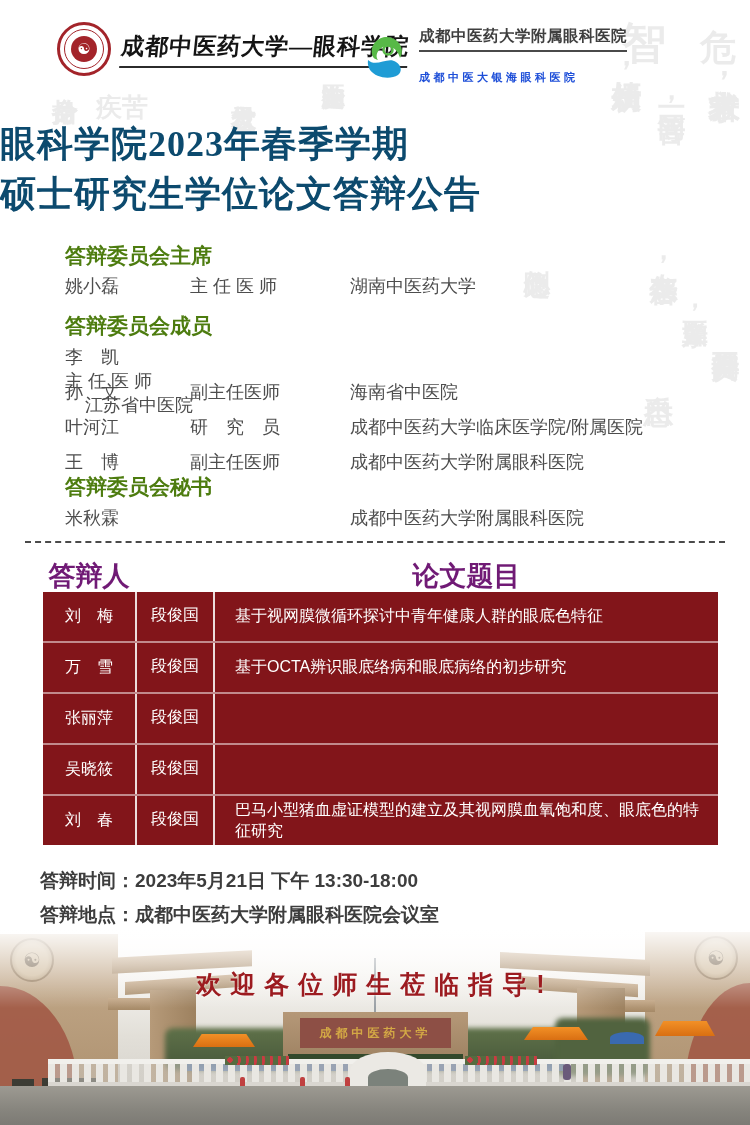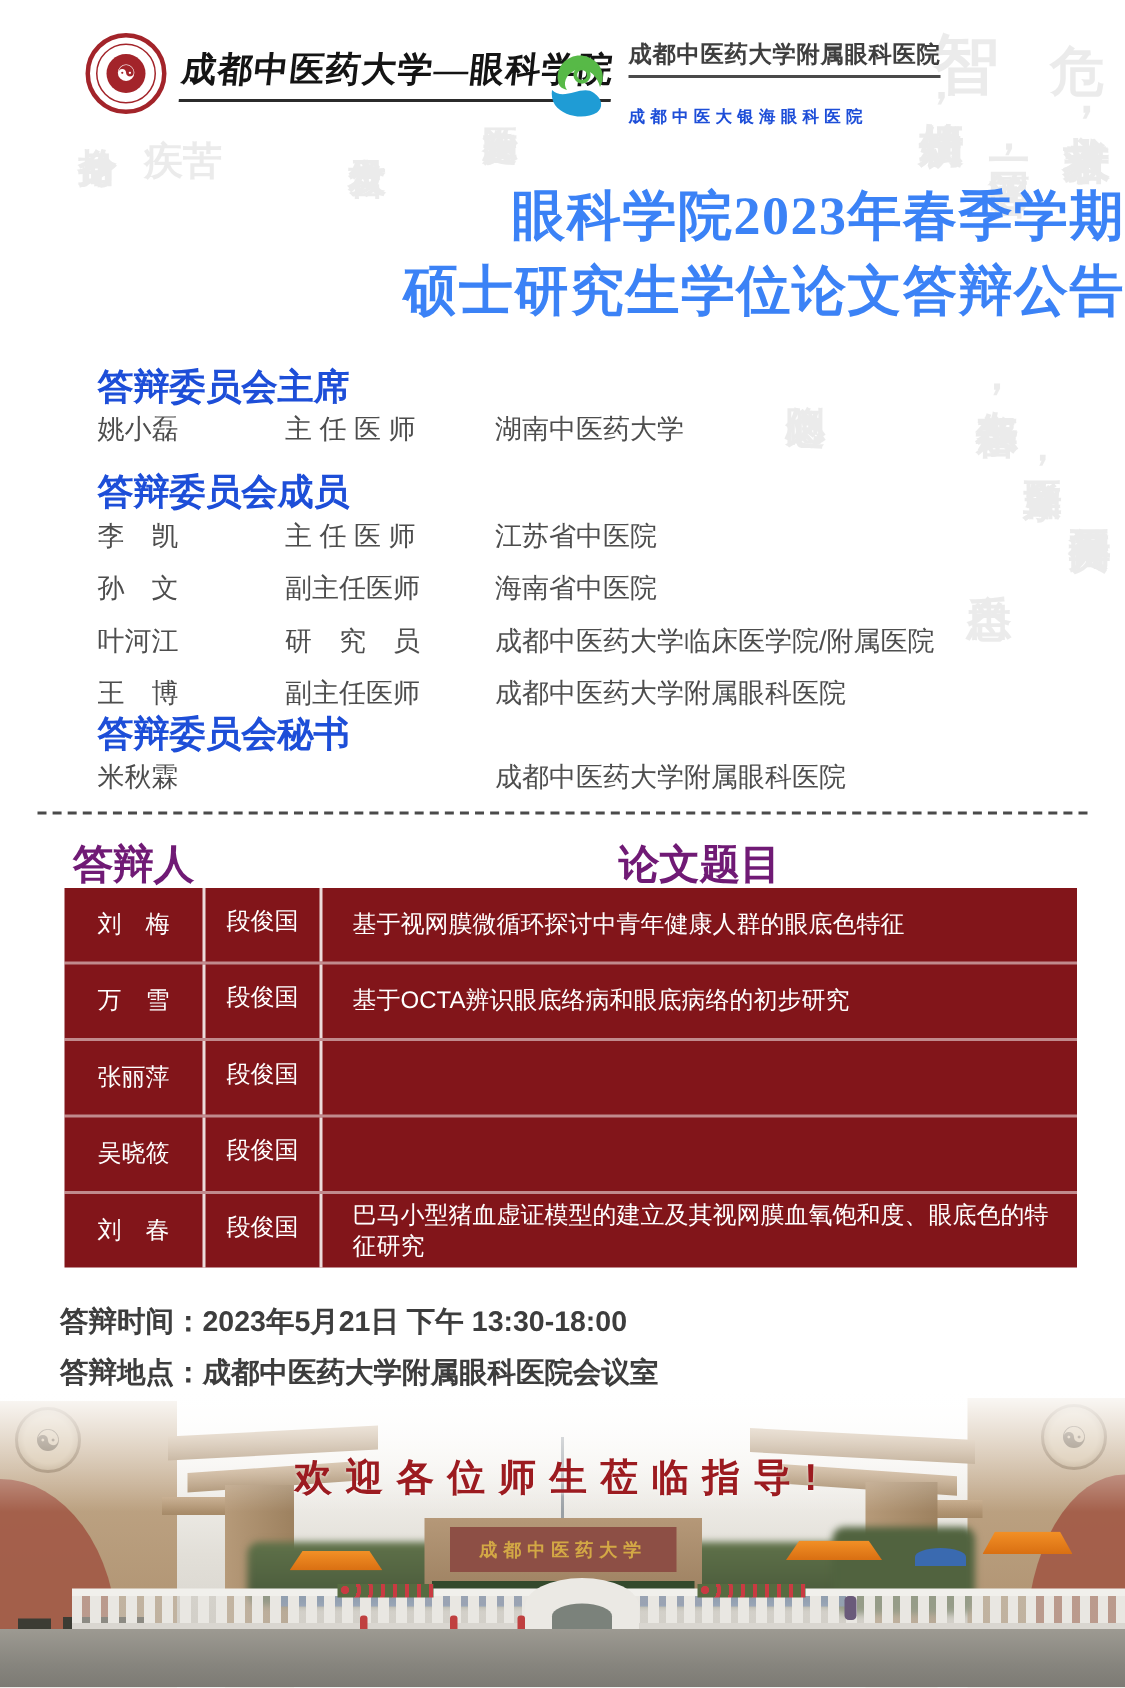--- a/index.html
+++ b/index.html
@@ -20,29 +20,29 @@
         display:flex;align-items:center;justify-content:center;font-family:"Liberation Serif",serif;}
   .brush-text{font-family:"Liberation Serif",serif;font-weight:900;font-size:23px;color:#141414;
         transform:skewX(-6deg);border-bottom:2px solid #2b2b2b;padding-bottom:4px;letter-spacing:1px;}
   .logo-right{position:absolute;left:362px;top:26px;display:flex;align-items:center;gap:9px;z-index:2;}
   .swirl{width:48px;height:48px;position:relative;}
   .hosp-lines{display:flex;flex-direction:column;}
   .hosp-line1{font-size:15.5px;font-weight:700;color:#3f3f3f;letter-spacing:0.5px;
         border-bottom:2px solid #4a4a4a;padding-bottom:3px;}
   .hosp-line2{font-size:11px;font-weight:700;color:#1d4ed8;letter-spacing:3.5px;padding-top:3px;margin-top:15px;}
   
-  .title{position:absolute;top:120px;left:0;width:100%;text-align:right;z-index:2;
-         font-family:"Liberation Serif",serif;font-weight:900;color:#3b82f6;font-size:36px;
+  .title{position:absolute;top:120px;left:0;width:100%;text-align:left;z-index:2;
+         font-family:"Liberation Serif",serif;font-weight:900;color:#0c4a6e;font-size:36px;
          line-height:1.38;letter-spacing:1px;}
   
-  .sec-head{position:absolute;left:65px;font-size:24px;font-weight:700;color:#1d4ed8;z-index:2;}
+  .sec-head{position:absolute;left:65px;font-size:21px;font-weight:700;color:#4d7c0f;z-index:2;}
   .mrow{position:absolute;left:65px;width:620px;display:flex;font-size:18px;color:#4d4d4d;z-index:2;}
   .mname{width:125px;}
   .mtitle{width:140px;}
-  .morg{flex:1;}
+  .morg{flex:1;margin-left:20px;}
   
   .dash{position:absolute;top:541px;left:25px;width:700px;border-top:2.5px dashed #4a4a4a;z-index:2;}
   
   .thead{position:absolute;top:558px;left:43px;width:675px;display:flex;z-index:2;
          font-size:27px;font-weight:700;color:#701a75;}
   .thead .c1{width:92px;text-align:center;}
   .thead .c2{width:80px;text-align:center;margin-top:32px;}
   .thead .c3{flex:1;text-align:center;}
   .ttable{position:absolute;top:592px;left:43px;width:675px;background:#82151a;z-index:2;}
   .trow{display:flex;height:49px;align-items:center;border-top:2px solid rgba(255,255,255,0.5);}
@@ -144,21 +144,21 @@
   </div>
 
   <div class="sec-head" style="top:242px;">答辩委员会主席</div>
   <div class="mrow" style="top:274px;">
     <span class="mname">姚小磊</span>
     <span class="mtitle">主 任 医 师</span>
     <span class="morg">湖南中医药大学</span>
   </div>
 
   <div class="sec-head" style="top:312px;">答辩委员会成员</div>
-  <div class="mrow" style="top:345px;">
+  <div class="mrow" style="top:345px;flex-direction:column;">
     <span class="mname">李　凯</span>
     <span class="mtitle">主 任 医 师</span>
     <span class="morg">江苏省中医院</span>
   </div>
   <div class="mrow" style="top:380px;">
     <span class="mname">孙　文</span>
     <span class="mtitle">副主任医师</span>
     <span class="morg">海南省中医院</span>
   </div>
   <div class="mrow" style="top:415px;">

